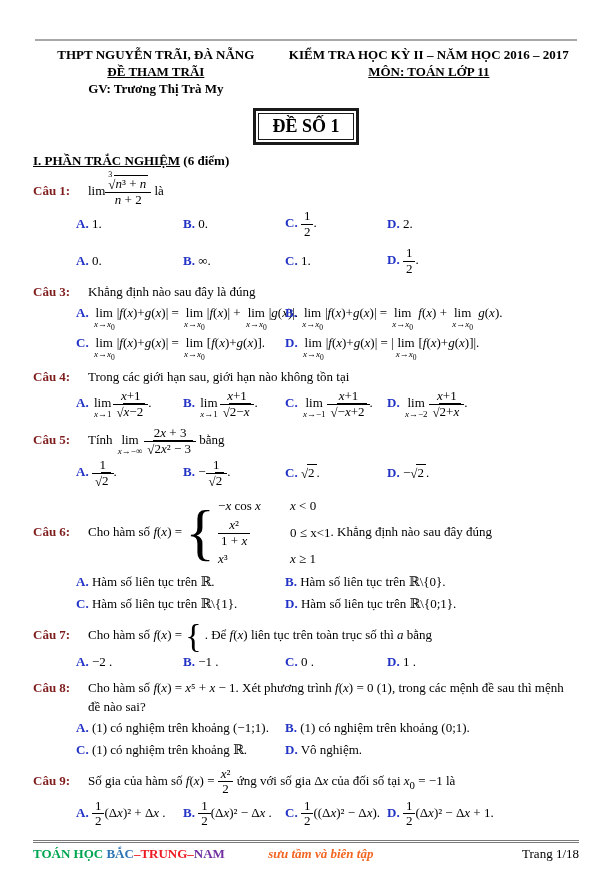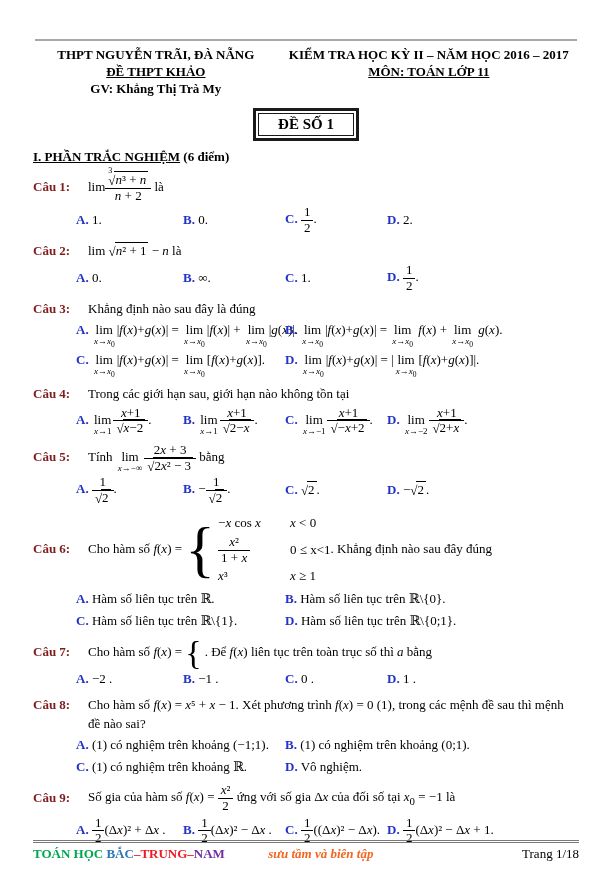--- a/index.html
+++ b/index.html
@@ -5,21 +5,21 @@
   html,body{margin:0;padding:0;background:#fff;}
   .page{position:relative;width:612px;height:871px;overflow:hidden;background:#fff;
         font-family:"Liberation Serif","DejaVu Serif",serif;font-size:13px;color:#000;
         padding:10px 33px;box-sizing:border-box;}
   .topline{border-top:2px solid #a8a8a8;margin:29px 2px 6px 2px;}
   .header{display:flex;}
   .h-left{width:45%;text-align:center;font-weight:bold;line-height:1.3;}
   .h-right{width:55%;text-align:center;font-weight:bold;line-height:1.3;}
   .u{text-decoration:underline;}
   .titlebox-outer{width:96px;margin:10px auto 8px auto;border:3px solid #1a1a1a;padding:2px;}
-  .titlebox{border:1px solid #1a1a1a;text-align:center;font-weight:bold;font-size:15px;padding:2px 4px;}
+  .titlebox{border:1px solid #1a1a1a;text-align:center;font-weight:bold;font-size:18px;padding:2px 4px;}
   .section{font-weight:bold;margin:4px 0 8px 0;}
   
   .question{margin-bottom:7px;}
   .q-row{display:flex;align-items:baseline;margin-bottom:2px;}
   .q-label{color:#7f1d1d;font-weight:bold;width:55px;flex:0 0 55px;}
   .q-text{line-height:1.45;}
   .options{margin-left:43px;display:grid;align-items:center;margin-top:1px;line-height:1.45;}
   .cols4{grid-template-columns:107px 102px 102px 1fr;}
   .cols2{grid-template-columns:209px 1fr;row-gap:3px;}
   .option{white-space:nowrap;}
@@ -53,22 +53,22 @@
 </style>
 </head>
 <body>
 
 <div class="page">
   <div class="topline"></div>
 
   <div class="header">
     <div class="h-left">
       <div>THPT NGUYỄN TRÃI, ĐÀ NẴNG</div>
-      <div class="u">ĐỀ THPT KHẢO</div>
-      <div>GV: Khẳng Thị Trà My</div>
+      <div class="u">ĐỀ THAM TRÃI</div>
+      <div>GV: Trương Thị Trà My</div>
     </div>
     <div class="h-right">
       <div>KIỂM TRA HỌC KỲ II – NĂM HỌC 2016 – 2017</div>
       <div class="u">MÔN: TOÁN LỚP 11</div>
     </div>
   </div>
 
   <div class="titlebox-outer">
     <div class="titlebox">ĐỀ SỐ 1</div>
   </div>
@@ -84,24 +84,20 @@
           <span class="q-text">lim<span class="frac"><span class="fn"><span class="sqrt"><sup class="ri">3</sup><span class="rs">√</span><span class="rb"><i>n</i>³ + <i>n</i></span></span></span><span class="fd"><i>n</i> + 2</span></span> là</span>
         </div>
         <div class="options cols4">
           <span class="option"><b class="ol">A.</b><span class="ob"> 1.</span></span>
           <span class="option"><b class="ol">B.</b><span class="ob"> 0.</span></span>
           <span class="option"><b class="ol">C.</b><span class="ob"> <span class="frac"><span class="fn">1</span><span class="fd">2</span></span>.</span></span>
           <span class="option"><b class="ol">D.</b><span class="ob"> 2.</span></span>
         </div>
       </div>
       <div class="question">
-        <div class="q-row">
-          <span class="q-label">Câu 2:</span>
-          <span class="q-text">lim <span class="sqrt"><span class="rs">√</span><span class="rb"><i>n</i>² + 1</span></span> − <i>n</i> là</span>
-        </div>
         <div class="options cols4">
           <span class="option"><b class="ol">A.</b><span class="ob"> 0.</span></span>
           <span class="option"><b class="ol">B.</b><span class="ob"> ∞.</span></span>
           <span class="option"><b class="ol">C.</b><span class="ob"> 1.</span></span>
           <span class="option"><b class="ol">D.</b><span class="ob"> <span class="frac"><span class="fn">1</span><span class="fd">2</span></span>.</span></span>
         </div>
       </div>
       <div class="question">
         <div class="q-row">
           <span class="q-label">Câu 3:</span>

